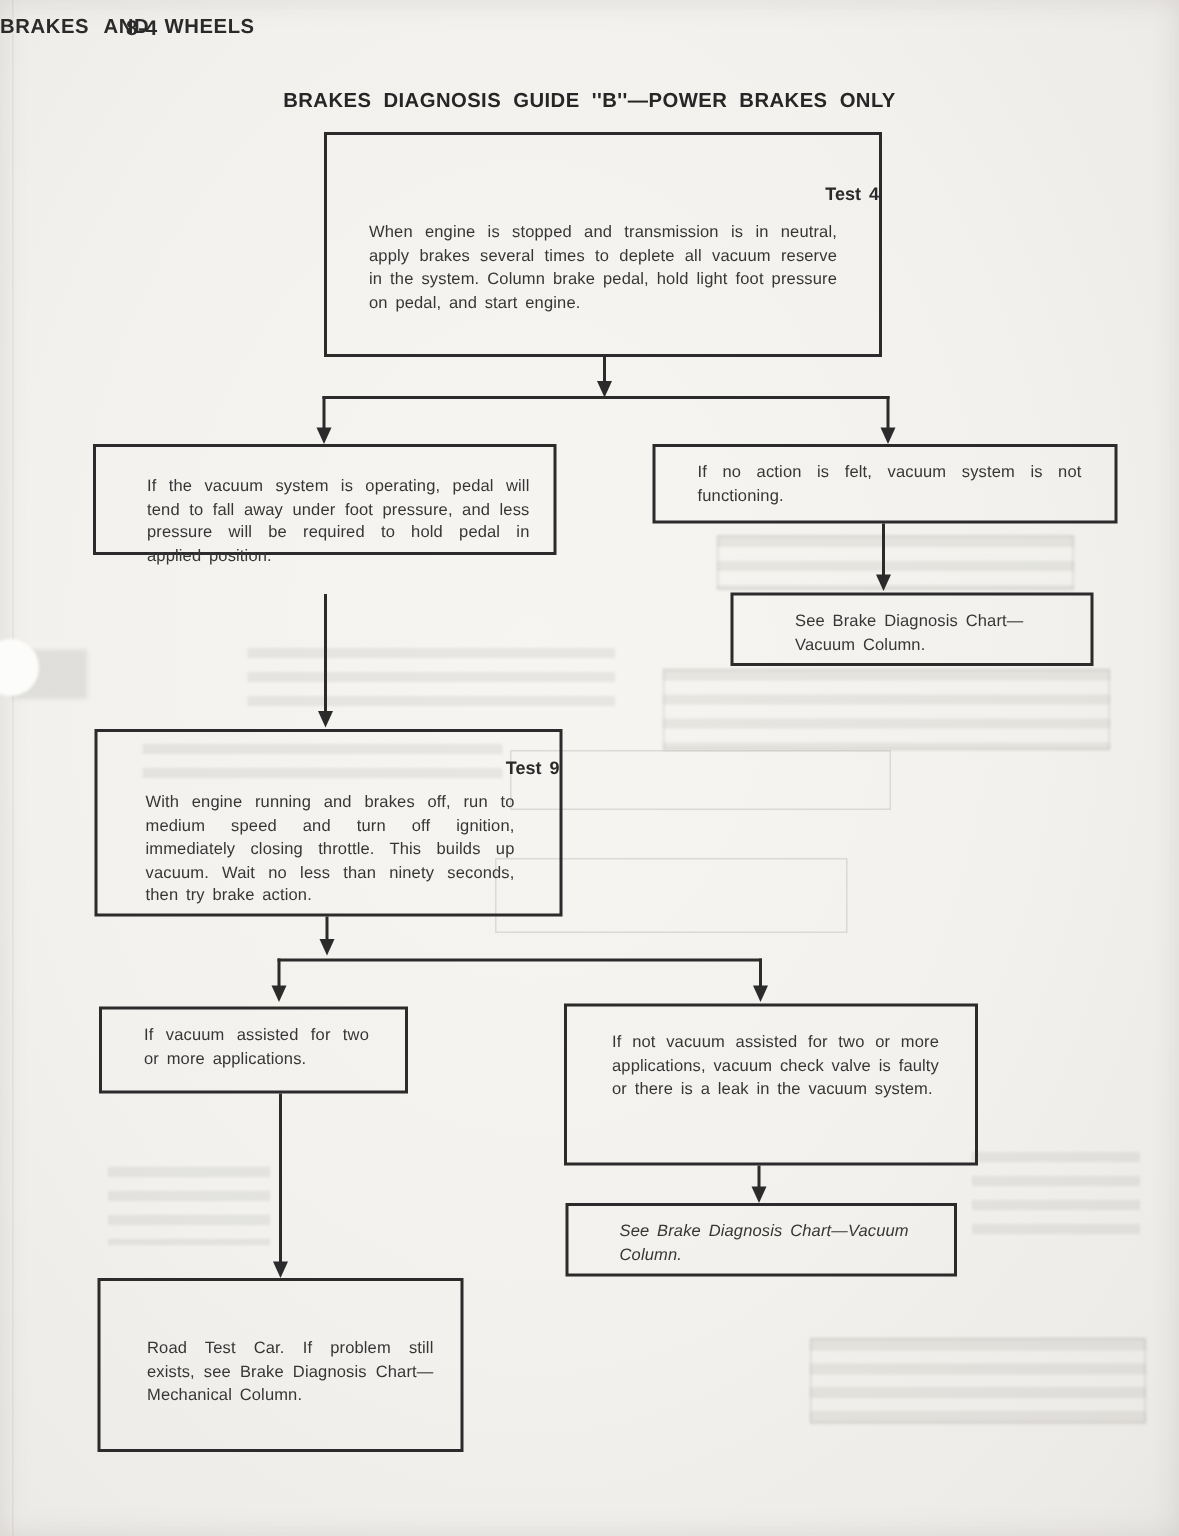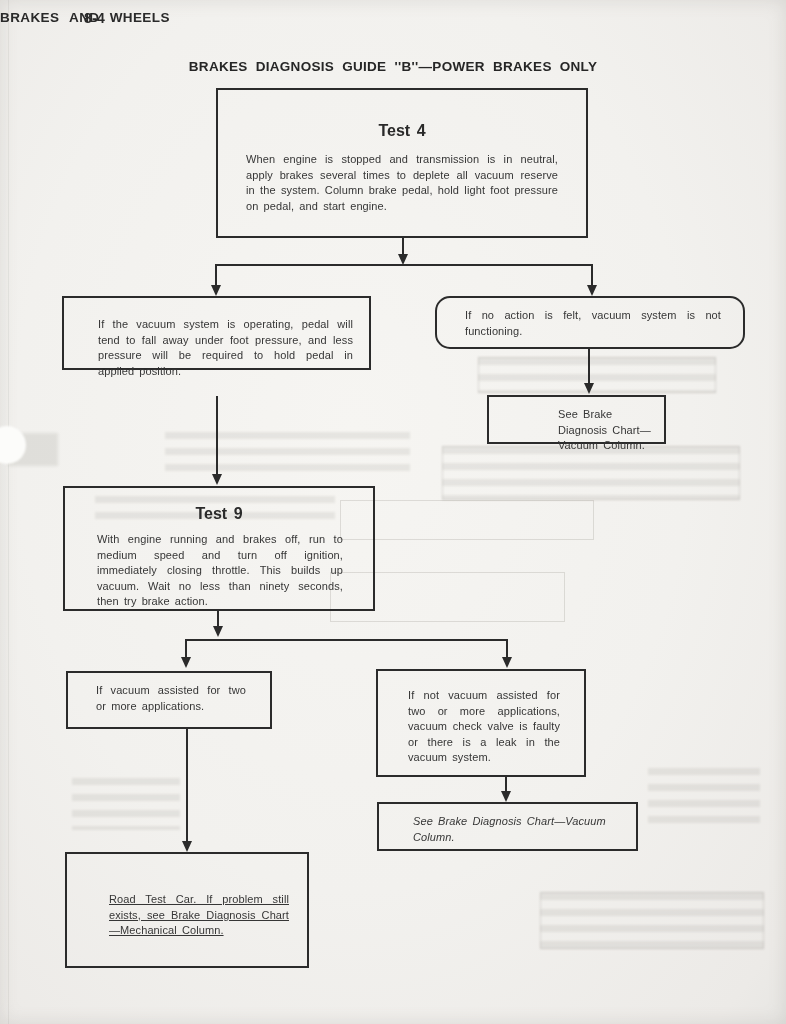--- a/index.html
+++ b/index.html
@@ -35,57 +35,57 @@
   }
 
   
   .fbox {
     position:absolute;
     border:2px solid #2b2b2b;
     box-sizing:border-box;
     background: transparent;
   }
   .box-heading {
-    text-align:center; font-weight:bold; font-size:16px;
+    text-align:right; font-weight:bold; font-size:12px;
     word-spacing:2px; color:#2a2a2a;
   }
   .box-body {
     font-size:11px; line-height:15.5px; color:#363636;
     text-align:justify; word-spacing:2px; letter-spacing:0.1px;
   }
   .prelines { white-space:pre-line; text-align:left; }
 
   #b-test4    { left:216px; top:88px;  width:372px; height:150px; }
   #b-test4 .box-heading { padding-top:32px; }
   #b-test4 .box-body    { margin:12px 28px 0 28px; }
 
   #b-op       { left:62px;  top:296px; width:309px; height:74px; }
   #b-op .box-body       { margin:19px 16px 0 34px; }
 
-  #b-noact    { left:435px; top:296px; width:310px; height:53px;border-radius:15px; }
+  #b-noact    { left:435px; top:296px; width:310px; height:53px; }
   #b-noact .box-body    { margin:10px 22px 0 28px; }
 
-  #b-see1     { left:487px; top:395px; width:179px; height:49px;padding-left:28px; }
+  #b-see1     { left:487px; top:395px; width:242px; height:49px; }
   #b-see1 .box-body     { margin:10px 10px 0 41px; }
 
   #b-test5    { left:63px;  top:486px; width:312px; height:125px; }
   #b-test5 .box-heading { padding-top:17px; }
   #b-test5 .box-body    { margin:9px 30px 0 32px; }
 
   #b-assist   { left:66px;  top:671px; width:206px; height:58px; }
   #b-assist .box-body   { margin:10px 24px 0 28px; }
 
-  #b-noassist { left:376px; top:669px; width:210px; height:108px; }
+  #b-noassist { left:376px; top:669px; width:276px; height:108px; }
   #b-noassist .box-body { margin:17px 24px 0 30px; }
 
   #b-see2     { left:377px; top:802px; width:261px; height:49px; }
   #b-see2 .box-body     { margin:10px 10px 0 34px;font-style:italic; }
 
   #b-road     { left:65px;  top:852px; width:244px; height:116px; }
-  #b-road .box-body     { margin:38px 18px 0 42px;text-decoration:underline; }
+  #b-road .box-body     { margin:38px 18px 0 31px; }
 
   
   .vline { position:absolute; width:2px; background:#2b2b2b; }
   .hline { position:absolute; height:2px; background:#2b2b2b; }
   .arrowhead {
     position:absolute; width:0; height:0;
     border-left:5px solid transparent;
     border-right:5px solid transparent;
     border-top:11px solid #2b2b2b;
   }

